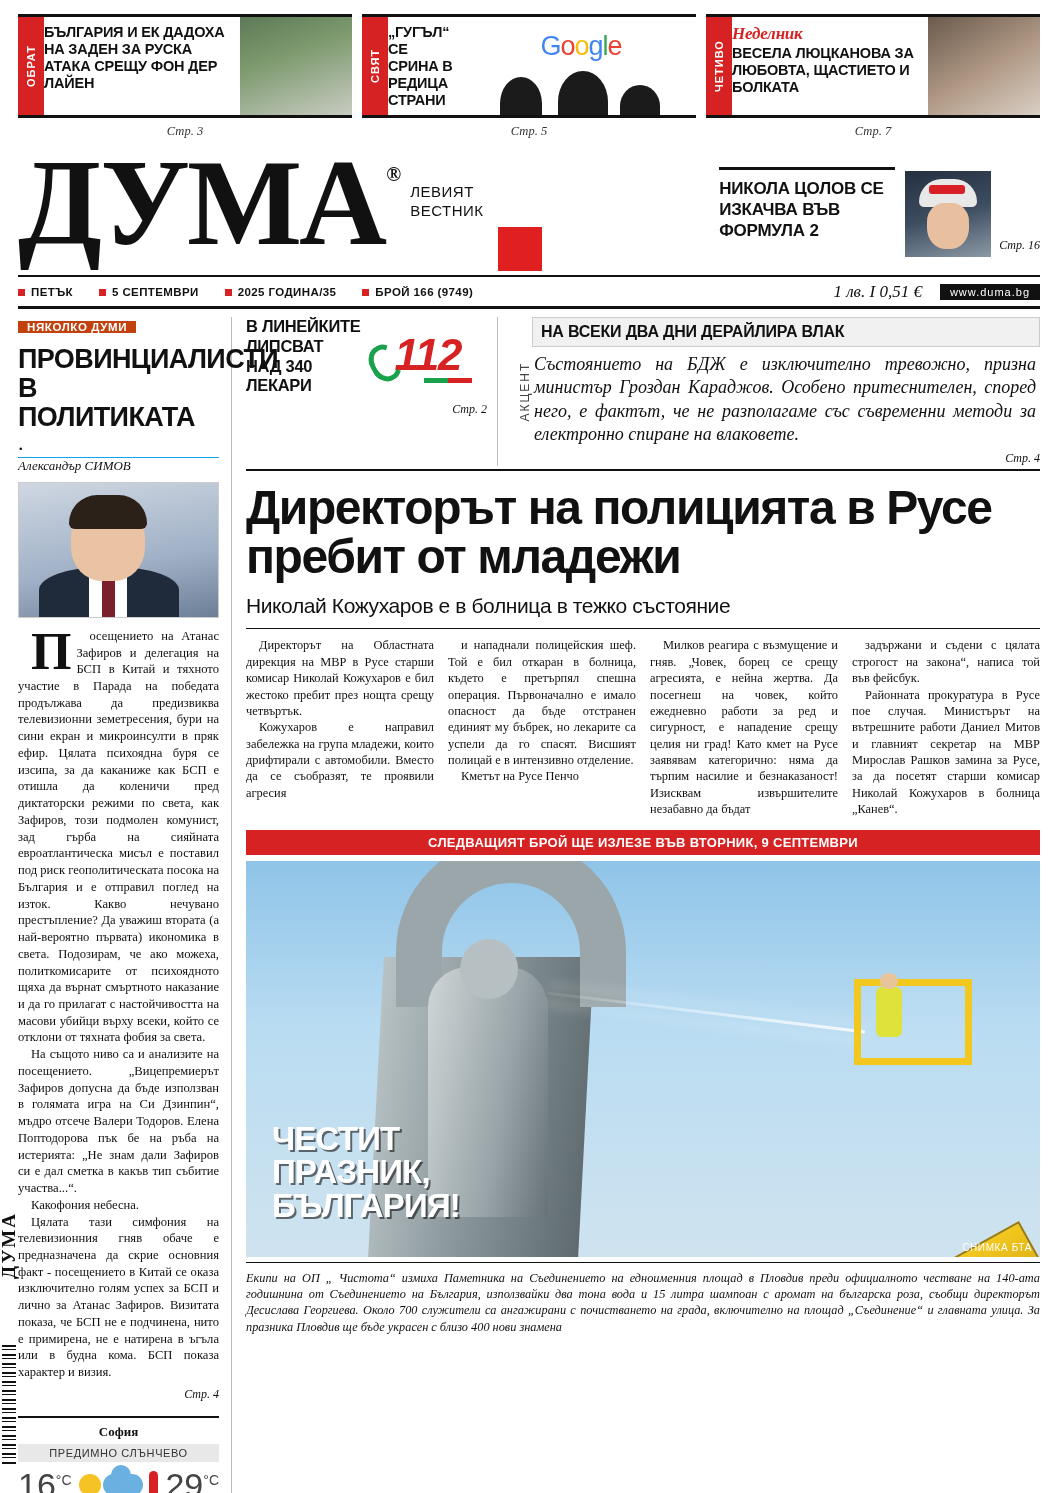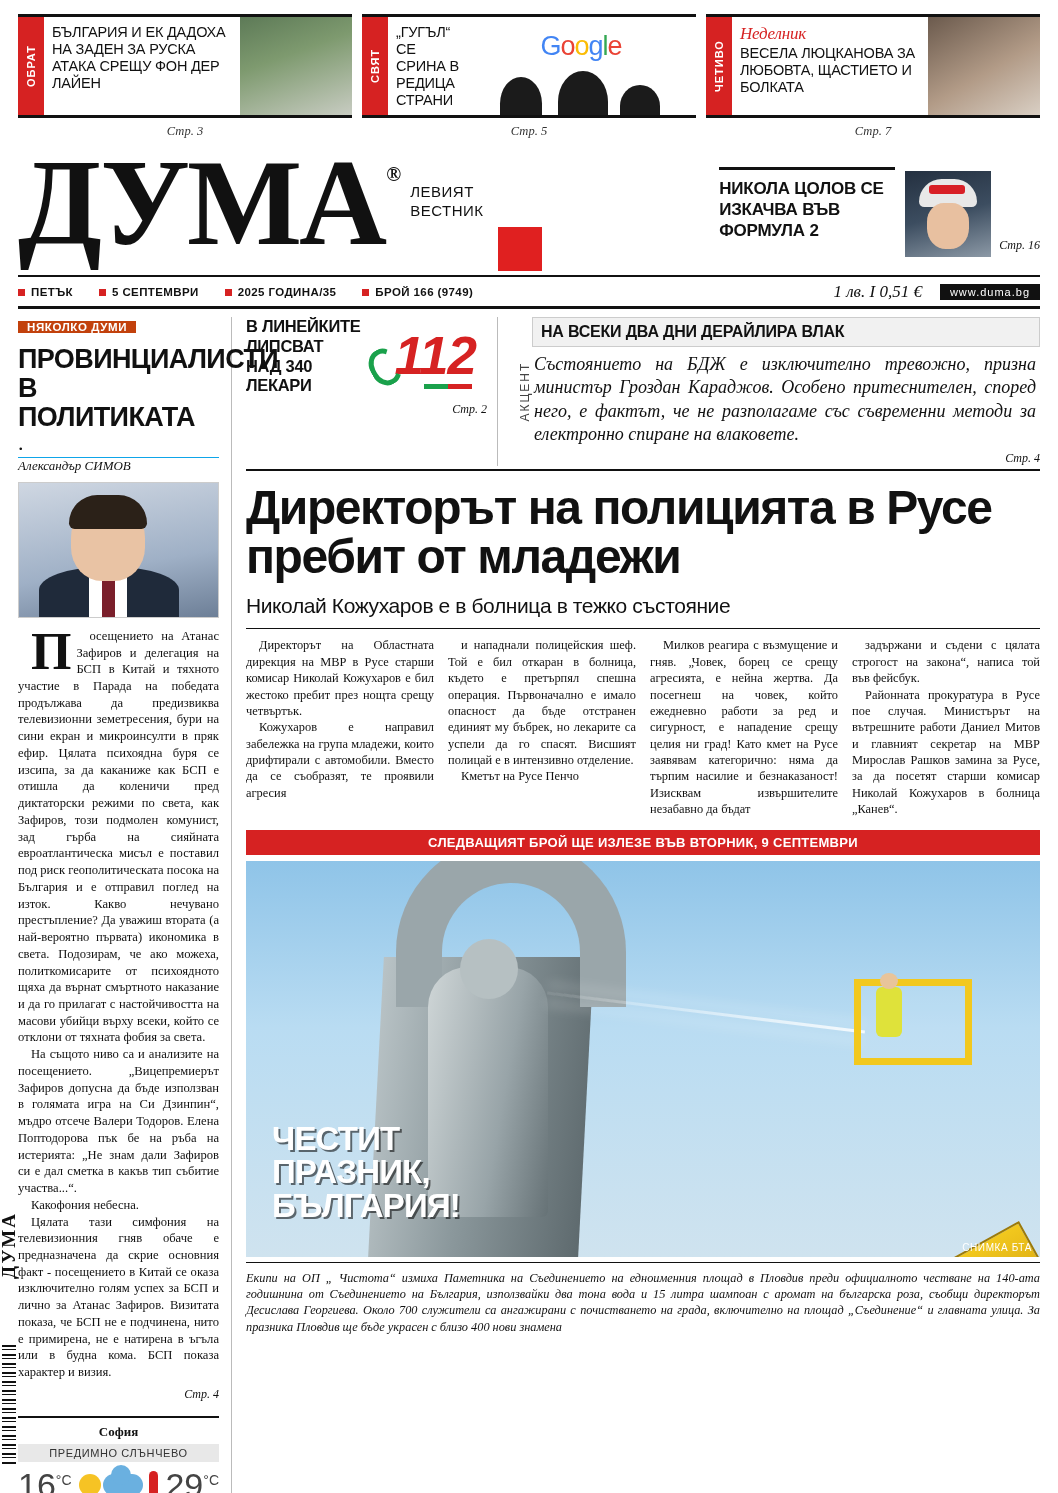--- a/index.html
+++ b/index.html
@@ -26,23 +26,23 @@
     height:104px; overflow:hidden; background:#fff;
   }
   .teaser-tag {
     width:26px; background:#d62222; color:#fff;
     font-family:"Liberation Sans", sans-serif;
     font-weight:bold; font-size:11px; letter-spacing:1px;
     writing-mode:vertical-rl; transform:rotate(180deg);
     display:flex; align-items:center; justify-content:center;
   }
   .teaser-text {
-    flex:1; padding:7px 6px 6px 8px;
+    flex:1; padding:7px 6px 6px 0;
     font-family:"Liberation Sans", sans-serif;
-    font-weight:normal; font-size:14.5px; line-height:1.17;
+    font-weight:bold; font-size:14.5px; line-height:1.17;
     letter-spacing:-0.2px; color:#111;
   }
   .teaser-text .script-line {
     font-style:italic; color:#d62222; font-family:"Liberation Serif", serif;
     font-size:17px; display:block; margin-bottom:1px;
   }
   .teaser-img { width:112px; background:#9fb2c4; position:relative; overflow:hidden; }
   .teaser-img.t1 { background:linear-gradient(160deg,#5d7a57 0%,#7e9a6f 40%,#c8ccc2 100%); }
   .teaser-img.t2 { background:#fff; width:230px; }
   .teaser-img.t3 { background:linear-gradient(150deg,#6b5a4d 0%,#b29b87 55%,#d9cfc4 100%); }
@@ -185,21 +185,21 @@
   .top-boxes { display:flex; align-items:stretch; gap:0; }
   .box-112 { width:252px; border-right:1px solid #bbb; padding-right:10px; }
   .b112-flex { display:flex; align-items:center; }
   .b112-txt {
     font-family:"Liberation Sans", sans-serif; font-weight:bold;
     font-size:16.5px; line-height:1.2; letter-spacing:-0.3px;
   }
   .b112-logo { margin-left:8px; position:relative; }
   .b112-num {
     font-family:"Liberation Sans", sans-serif; font-style:italic; font-weight:bold;
-    font-size:53px; color:#d62222; letter-spacing:-1px;
+    font-size:44px; color:#d62222; letter-spacing:-1px;
   }
   .b112-phone {
     display:inline-block; width:26px; height:30px; position:relative; vertical-align:-4px;
   }
   .b112-phone:before {
     content:""; position:absolute; left:2px; top:0; width:20px; height:28px;
     border:5px solid #1aa14b; border-radius:50%/45%; border-right-color:transparent;
     transform:rotate(-28deg);
   }
   .flagbar { height:5px; width:72px; margin-top:-2px; margin-left:32px;

